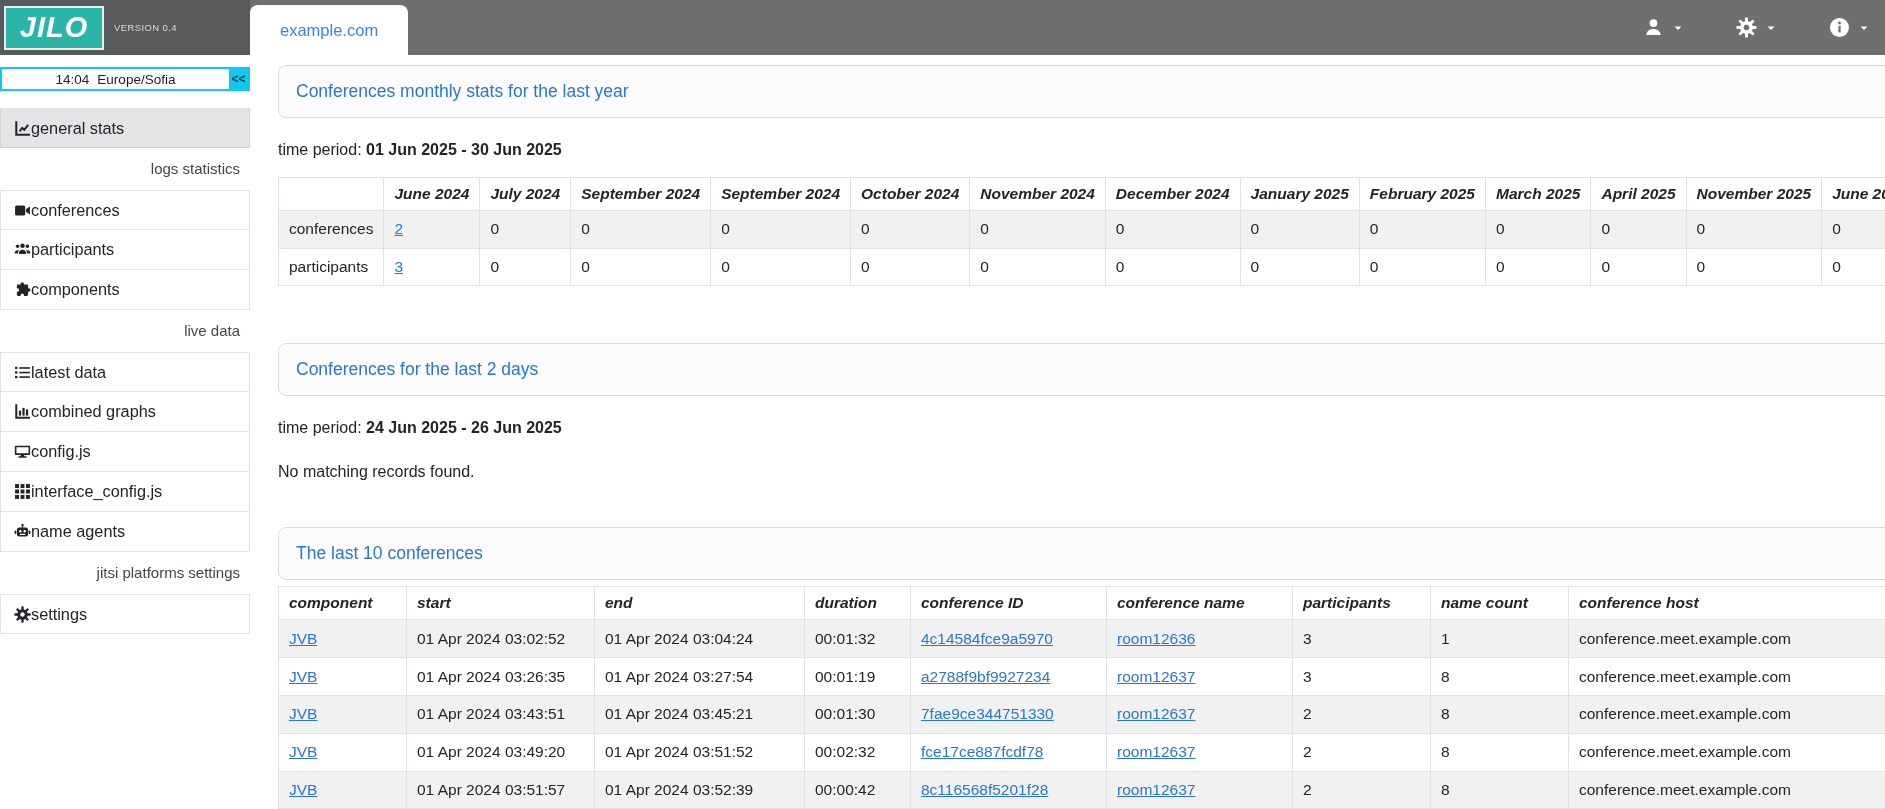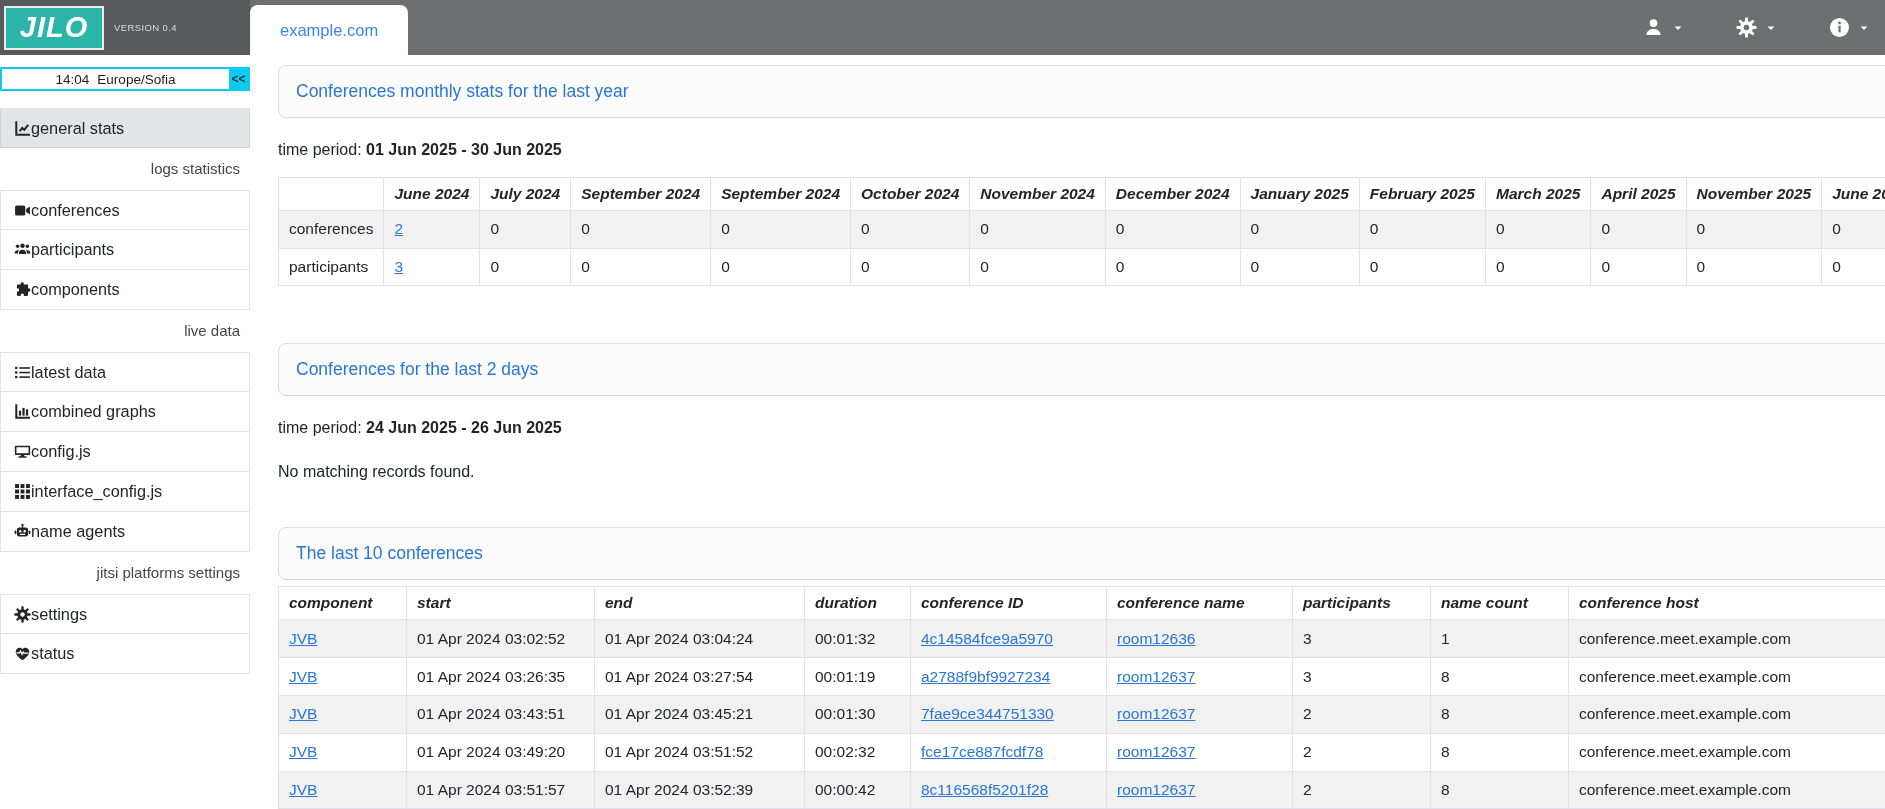--- a/index.html
+++ b/index.html
@@ -243,29 +243,20 @@
                 <rect x="6.9" y="0.3" width="2.2" height="15.4" rx="0.7"></rect>
                 <rect x="6.9" y="0.3" width="2.2" height="15.4" rx="0.7" transform="rotate(45 8 8)"></rect>
                 <rect x="6.9" y="0.3" width="2.2" height="15.4" rx="0.7" transform="rotate(90 8 8)"></rect>
                 <rect x="6.9" y="0.3" width="2.2" height="15.4" rx="0.7" transform="rotate(135 8 8)"></rect>
                 <circle cx="8" cy="8" r="4.9"></circle>
                 <circle cx="8" cy="8" r="2.1" class="hole"></circle>
               </svg>
             </span>
             <span>settings</span>
           </div>
-          <div class="menu-item">
-            <span class="icon">
-              <svg viewBox="0 0 16 16" fill="currentColor">
-                <path d="M8 14.2S1.6 10.4 1.6 6.3c0-2.2 1.7-3.8 3.7-3.8 1.1 0 2.2.5 2.7 1.4.5-.9 1.6-1.4 2.7-1.4 2 0 3.7 1.6 3.7 3.8 0 4.1-6.4 7.9-6.4 7.9z"></path>
-                <path d="M2.3 7.4h2.9l.9-1.7 1.5 3 1.1-2.1.7 1h4.3" stroke="#fff" stroke-width="1.2" fill="none"></path>
-              </svg>
-            </span>
-            <span>status</span>
-          </div>
         </div>
       </nav>
   </aside>
 
   <main class="content">
     <section>
       <div class="card-head">
         <a href="#">Conferences monthly stats for the last year</a>
       </div>
       <div class="tp">

